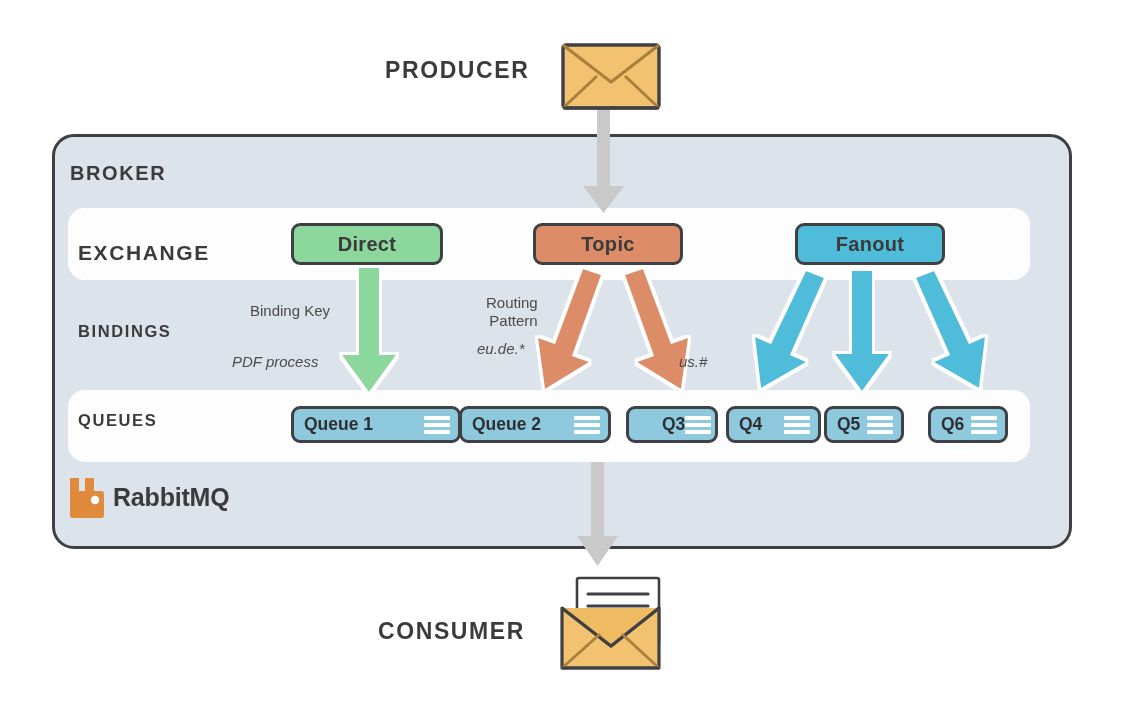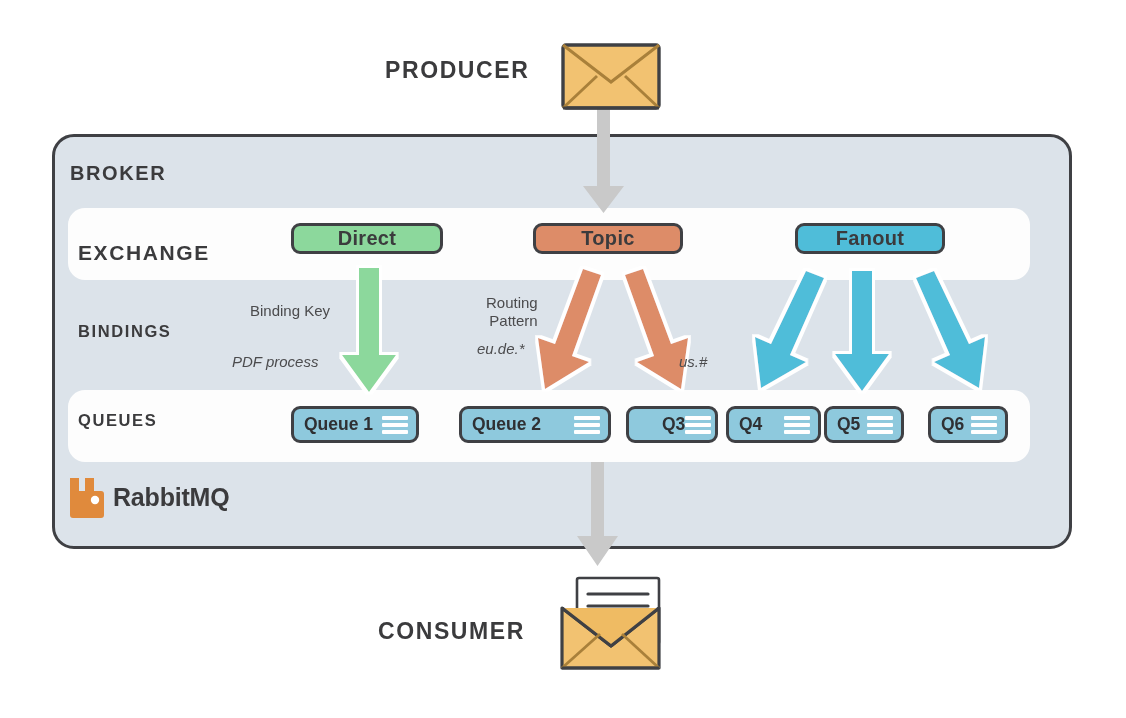--- a/index.html
+++ b/index.html
@@ -84,21 +84,21 @@
   }
   #queues-panel {
     left: 68px; top: 390px;
     width: 962px;
     height: 72px;
   }
 
   
   .exchange-pill {
     position: absolute;
-    height: 31px;
+    height: 42px;
     border: 3px solid #3f4044;
     border-radius: 9px;
     box-sizing: border-box;
     display: flex;
     align-items: center;
     justify-content: center;
     font-weight: bold;
     font-size: 20px;
     color: #3b3b3d;
     letter-spacing: 0.3px;
@@ -296,21 +296,21 @@
 
   <div id="binding-key-value" class="ann key">PDF process</div>
 
   <div id="routing-title" class="ann title">Routing
 Pattern</div>
 
   <div id="routing-pattern-1" class="ann key">eu.de.*</div>
 
   <div id="routing-pattern-2" class="ann key">us.#</div>
 
-  <div class="queue-pill" style="left:291px; width:128px;">
+  <div class="queue-pill" style="left:291px; width:170px;">
     <span>Queue 1</span>
     <span class="queue-lines">
         <i></i>
         <i></i>
         <i></i>
       </span>
   </div>
 
   <div class="queue-pill" style="left:459px; width:152px;align-items:center;">
     <span>Queue 2</span>

